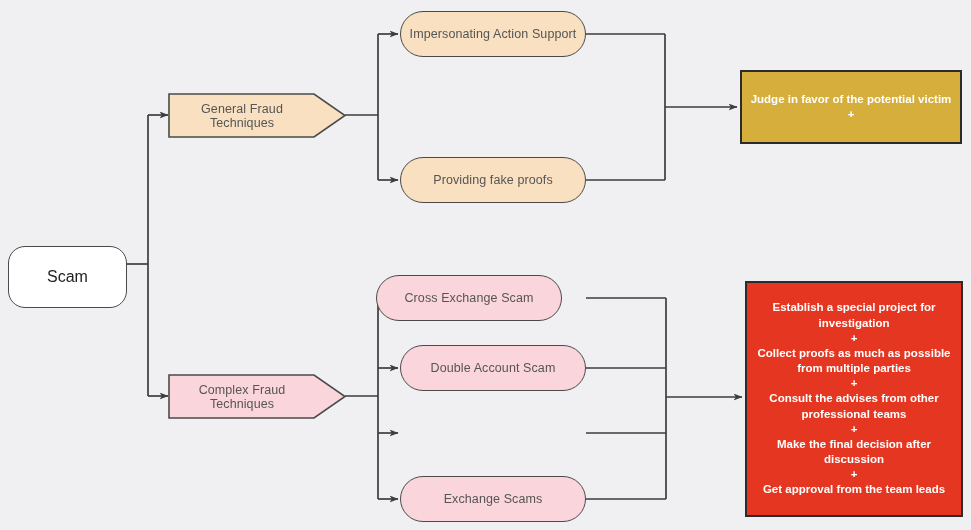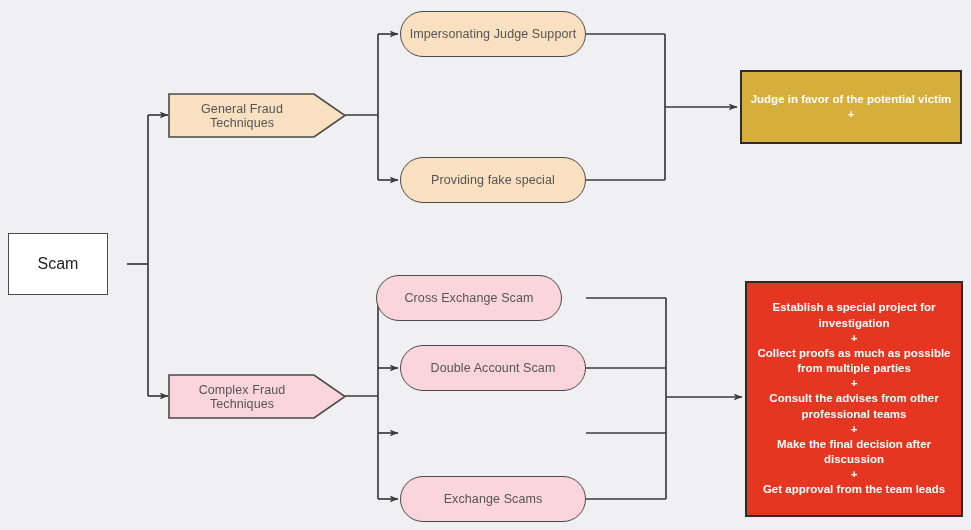--- a/index.html
+++ b/index.html
@@ -131,44 +131,44 @@
 
       <path d="M586,298 L666,298"></path>
       <path d="M586,368 L666,368"></path>
       <path d="M586,433 L666,433"></path>
       <path d="M586,499 L666,499"></path>
       <path d="M666,298 L666,499"></path>
       <path d="M666,397 L742,397" marker-end="url(#arrowhead)"></path>
     </g>
   </svg>
 
-  <div class="node node-root" style="left:8px; top:233px; width:100px; height:62px;">
+  <div class="node node-root" style="left:8px; top:246px; width:119px; height:62px;border-radius:17px;">
     <span>Scam</span>
   </div>
 
   <div class="node node-arrow" style="left:168px; top:93px; width:178px; height:45px;">
     <svg class="arrow-shape" viewBox="0 0 178 45" preserveAspectRatio="none">
       <polygon points="1,1 146,1 177,22.5 146,44 1,44" fill="#f8e0c0" stroke="#4a4a4a" stroke-width="1.6"></polygon>
     </svg>
     <span class="arrow-label">General Fraud Techniques</span>
   </div>
 
   <div class="node node-arrow" style="left:168px; top:374px; width:178px; height:45px;">
     <svg class="arrow-shape" viewBox="0 0 178 45" preserveAspectRatio="none">
       <polygon points="1,1 146,1 177,22.5 146,44 1,44" fill="#fbd5dc" stroke="#4a4a4a" stroke-width="1.6"></polygon>
     </svg>
     <span class="arrow-label">Complex Fraud Techniques</span>
   </div>
 
   <div class="node node-pill peach" style="left:400px; top:11px; width:186px; height:46px;">
-    <span>Impersonating Judge Support</span>
+    <span>Impersonating Action Support</span>
   </div>
 
   <div class="node node-pill peach" style="left:400px; top:157px; width:186px; height:46px;">
-    <span>Providing fake special</span>
+    <span>Providing fake proofs</span>
   </div>
 
   <div class="node node-pill pink" style="left:376px; top:275px; width:186px; height:46px;">
     <span>Cross Exchange Scam</span>
   </div>
 
   <div class="node node-pill pink" style="left:400px; top:345px; width:186px; height:46px;">
     <span>Double Account Scam</span>
   </div>
 

